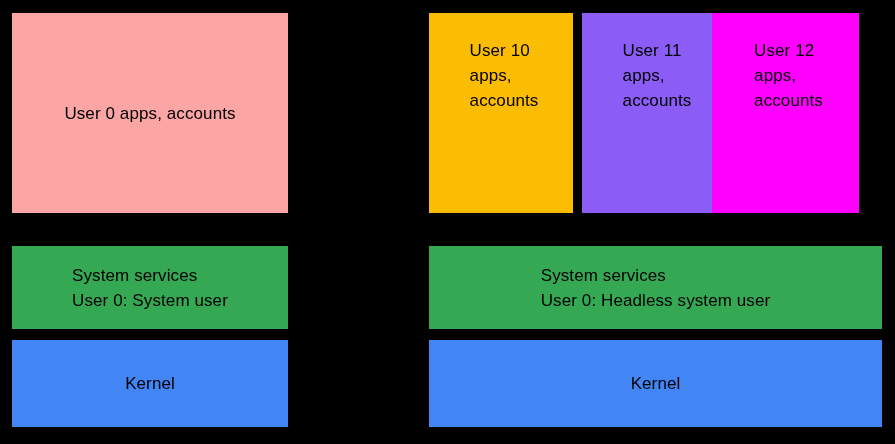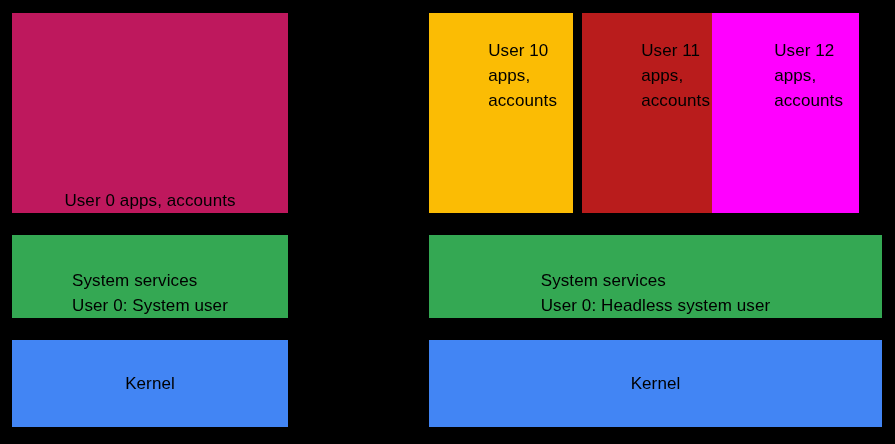--- a/index.html
+++ b/index.html
@@ -28,60 +28,61 @@
   .box.center {
     display: flex;
     align-items: center;
     justify-content: center;
     text-align: center;
   }
   
   .box.tl {
     display: flex;
     align-items: flex-start;
-    justify-content: flex-end;
+    justify-content: center;
     text-align: left;
     padding: 25px 16px 0 22px;
   }
   
   .box.blockmid {
     display: flex;
-    align-items: flex-end;
+    align-items: center;
     justify-content: center;
+    margin-top: 11px;
   }
   .box.blockmid > .txt {
     text-align: left;
   }
   .label { display: block; }
 </style>
 </head>
 <body>
 
 <div id="canvas">
 
-  <div class="box center" style="left:12px; top:13px; width:276px; height:200px; background:#be185d;align-items:flex-end;">
+  <div class="box center" style="left:12px; top:13px; width:276px; height:200px; background:#fca5a5;">
     <span class="label">User 0 apps, accounts</span>
   </div>
 
   <div class="box blockmid" style="left:12px; top:235px; width:276px; height:83px; background:#34A853;">
     <span class="txt label">System services
 User 0: System user</span>
   </div>
 
   <div class="box center" style="left:12px; top:340px; width:276px; height:87px; background:#4285F4;">
     <span class="label">Kernel</span>
   </div>
 
   <div class="box tl" style="left:429px; top:13px; width:144px; height:200px; background:#FBBC04;">
     <span class="label">User 10
 apps,
 accounts</span>
   </div>
 
-  <div class="box tl" style="left:582px; top:13px; width:144px; height:200px; background:#b91c1c;">
+  <div class="box tl" style="left:582px; top:13px; width:144px; height:200px; background:#8b5cf6;">
     <span class="label">User 11
 apps,
 accounts</span>
   </div>
 
   <div class="box tl" style="left:712px; top:13px; width:147px; height:200px; background:#FF00FF;">
     <span class="label">User 12
 apps,
 accounts</span>
   </div>

